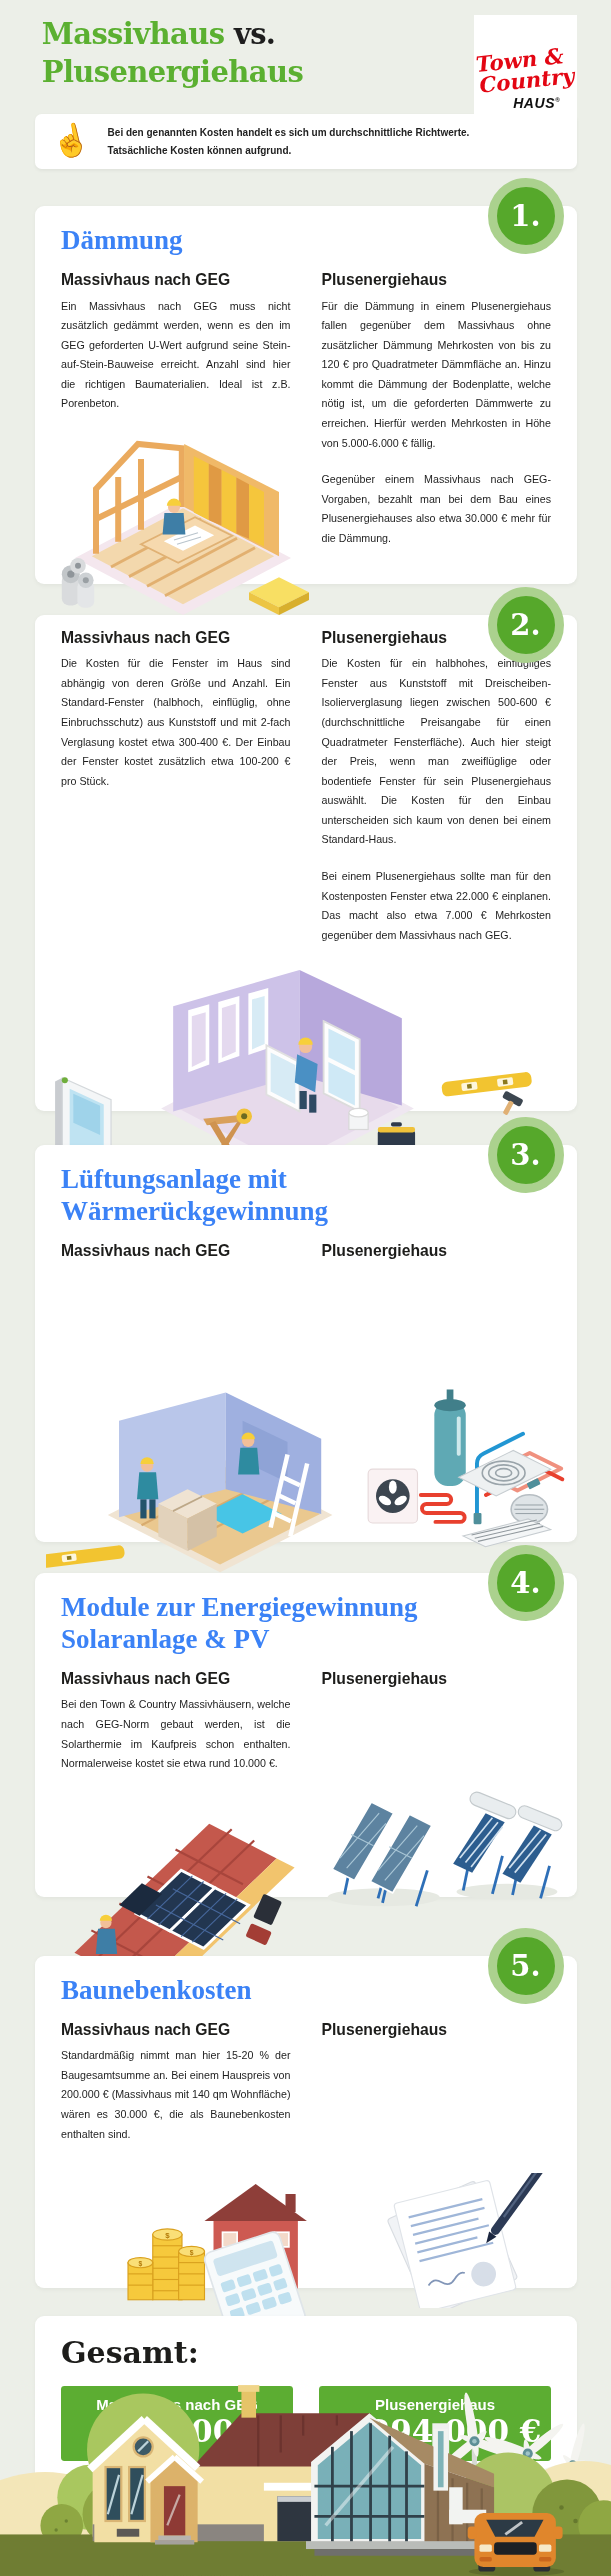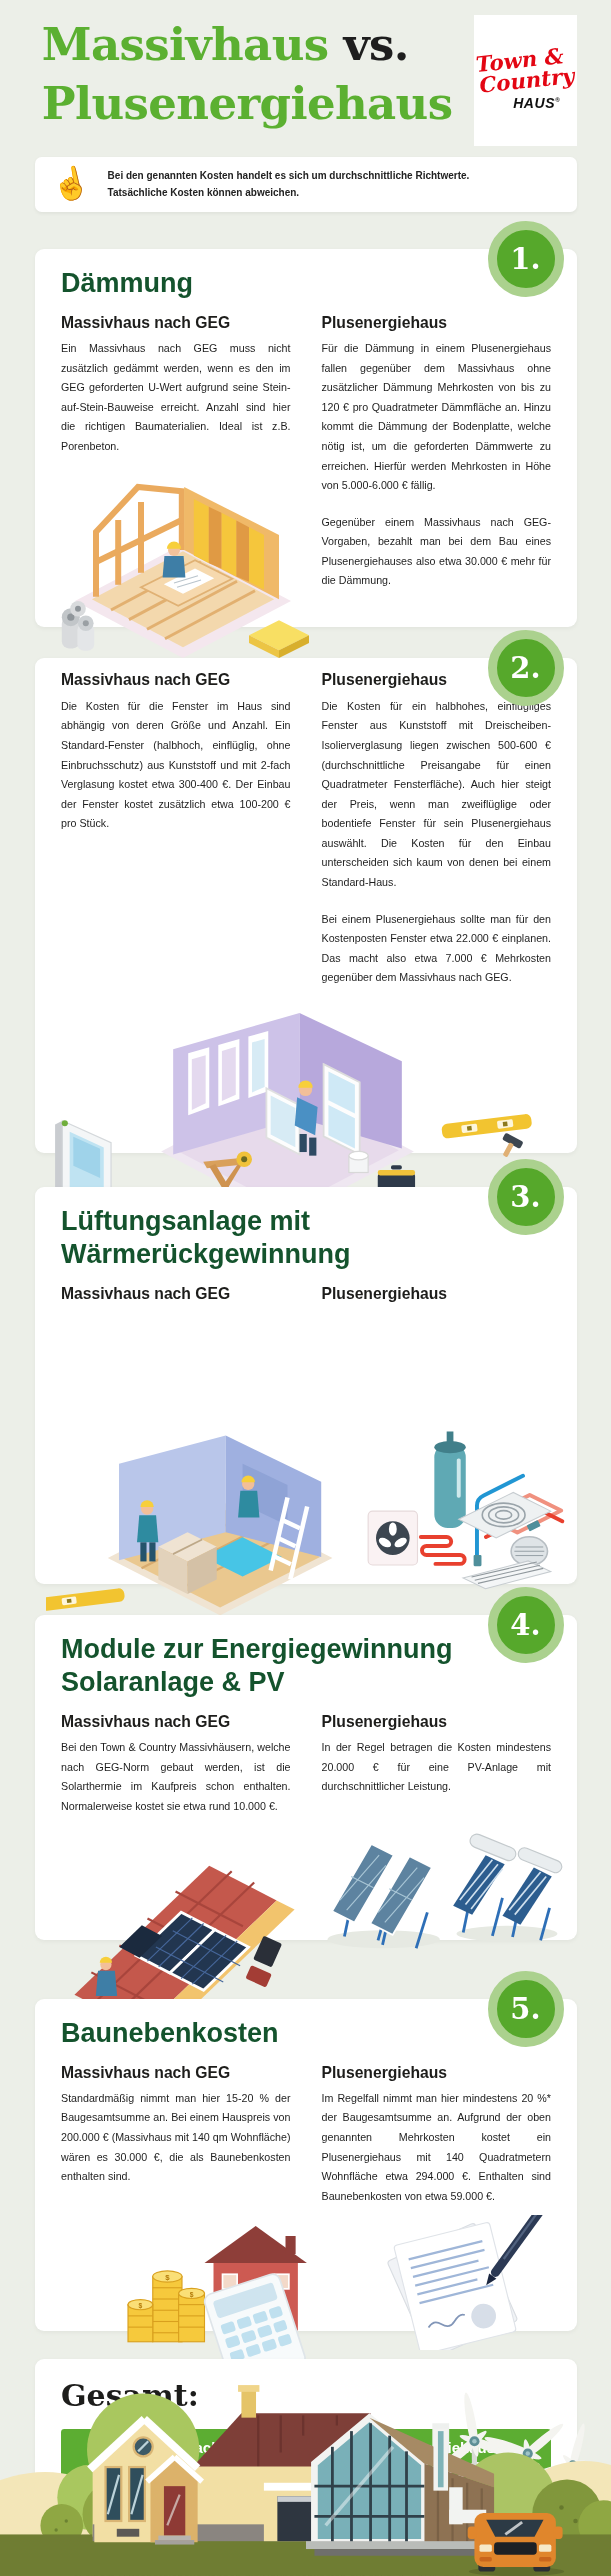--- a/index.html
+++ b/index.html
@@ -5,21 +5,21 @@
   html,body{margin:0;padding:0;}
   body{
     width:612px;height:2576px;position:relative;overflow:hidden;
     background:#ECEFE8;color:#1E1E1E;
     font-family:"Liberation Sans", sans-serif;
   }
   .wrap{padding:0 35px;position:relative;}
   
   .page-title{
     font-family:"DejaVu Serif", serif;font-weight:bold;
-    font-size:45px;line-height:1.33;letter-spacing:-0.6px;
+    font-size:29px;line-height:1.33;letter-spacing:-0.6px;
     color:#5BB031;margin:14.6px 0 0 6.7px;
   }
   .page-title .vs{color:#1E1E1E;}
   .logo-box{
     position:absolute;top:0;right:35px;width:103px;height:131px;
     background:#fff;display:flex;flex-direction:column;
     align-items:center;justify-content:center;
   }
   .logo-script{font-family:"DejaVu Serif", serif;font-style:italic;font-weight:bold;
     color:#E30613;font-size:21.3px;line-height:.98;transform:rotate(-6deg);}
@@ -47,21 +47,21 @@
   .card-3{margin-top:34px;height:368px;}
   .card-4{margin-top:31px;height:295px;}
   .card-5{margin-top:59px;height:303px;}
   .badge{
     position:absolute;top:-28px;right:13.5px;width:58px;height:58px;
     background:#56A82B;border:9px solid #ABD18E;border-radius:50%;
     display:flex;align-items:center;justify-content:center;
   }
   .badge span{font-family:"DejaVu Serif", serif;font-weight:bold;color:#fff;font-size:29px;}
   .card h2{
-    font-family:Liberation Sans, sans-serif;font-weight:bold;color:#14532d;
+    font-family:Liberation Serif, serif;font-weight:bold;color:#3b82f6;
     font-size:27px;line-height:1.2;margin:4.5px 0 14.6px;max-width:460px;
   }
   .card h2 span{display:block;}
   .cols{display:flex;gap:31px;}
   .col{flex:1;min-width:0;}
   .col h3{font-size:15.7px;margin:0 0 7.3px;color:#1D1D1B;}
   .col p{font-size:10.7px;line-height:1.83;text-align:justify;margin:0 0 17px;}
   .illo{position:absolute;}
   .illo svg{display:block;width:100%;height:auto;}
   
@@ -94,21 +94,21 @@
       <span class="l1">Town &amp;</span>
       <span class="l2">Country</span>
     </div>
     <div class="logo-haus"><span>HAUS</span><span class="reg">®</span></div>
   </div>
 
   <div class="note">
     <div class="note-icon">☝</div>
     <div class="note-text">
       <span>Bei den genannten Kosten handelt es sich um durchschnittliche Richtwerte.</span>
-      <span>Tatsächliche Kosten können abweichen.</span>
+      <span>Tatsächliche Kosten können aufgrund.</span>
     </div>
   </div>
 
   <section class="card card-1">
     <div class="badge">
         <span>1.</span>
       </div>
     <h2>
         <span>Dämmung</span>
         <span></span>
@@ -395,21 +395,20 @@
         <span>Module zur Energiegewinnung</span>
         <span>Solaranlage &amp; PV</span>
       </h2>
     <div class="cols">
       <div class="col">
         <h3>Massivhaus nach GEG</h3>
         <p>Bei den Town &amp; Country Massivhäusern, welche nach GEG-Norm gebaut werden, ist die Solarthermie im Kaufpreis schon enthalten. Normalerweise kostet sie etwa rund 10.000 €.</p>
       </div>
       <div class="col">
         <h3>Plusenergiehaus</h3>
-        <p>In der Regel betragen die Kosten mindestens 20.000 € für eine PV-Anlage mit durchschnittlicher Leistung.</p>
       </div>
     </div>
     <div class="illo" style="left:17px;bottom:-95px;width:292px">
       <svg viewBox="0 0 520 360">
         <polygon points="40,290 280,60 400,122 160,352" fill="#c4584c"></polygon>
         <g stroke="#a8453c" stroke-width="4">
           <line x1="80" y1="300" x2="320" y2="70"></line>
             <line x1="120" y1="320" x2="360" y2="90"></line>
           <line x1="70" y1="250" x2="190" y2="312"></line>
             <line x1="120" y1="202" x2="240" y2="264"></line>
@@ -502,21 +501,20 @@
         <span>Baunebenkosten</span>
         <span></span>
       </h2>
     <div class="cols">
       <div class="col">
         <h3>Massivhaus nach GEG</h3>
         <p>Standardmäßig nimmt man hier 15-20 % der Baugesamtsumme an. Bei einem Hauspreis von 200.000 € (Massivhaus mit 140 qm Wohnfläche) wären es 30.000 €, die als Baunebenkosten enthalten sind.</p>
       </div>
       <div class="col">
         <h3>Plusenergiehaus</h3>
-        <p>Im Regelfall nimmt man hier mindestens 20 %* der Baugesamtsumme an. Aufgrund der oben genannten Mehrkosten kostet ein Plusenergiehaus mit 140 Quadratmetern Wohnfläche etwa 294.000 €. Enthalten sind Baunebenkosten von etwa 59.000 €.</p>
       </div>
     </div>
     <div class="illo" style="left:84px;bottom:-36px;width:225px">
       <svg viewBox="0 0 400 280">
         <g>
           <rect x="168" y="96" width="150" height="120" fill="#cd5a52"></rect>
           <polygon points="152,96 243,30 334,96" fill="#8e3e39"></polygon>
           <rect x="296" y="48" width="18" height="32" fill="#8e3e39"></rect>
           <rect x="228" y="150" width="32" height="66" fill="#7e332e"></rect>
           <rect x="184" y="116" width="26" height="26" fill="#f3d9c9" stroke="#ffffff" stroke-width="3"></rect>

